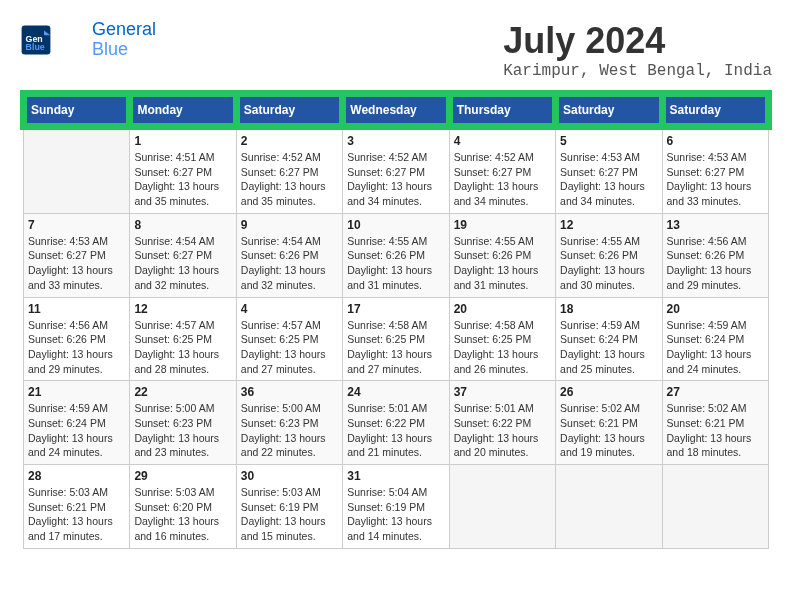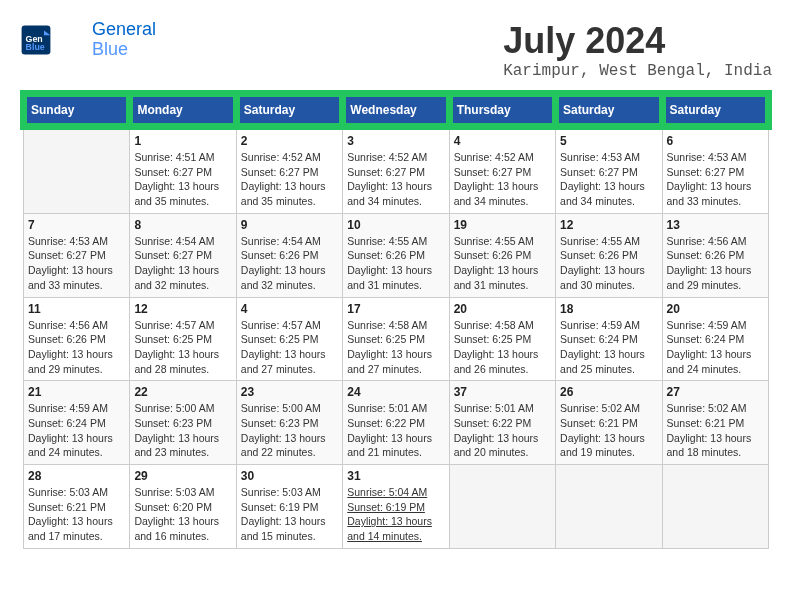--- a/index.html
+++ b/index.html
@@ -280,21 +280,21 @@
 and 24 minutes.</div>
         </td>
         <td>
           <span class="day-number">22</span>
           <div class="day-info" style="white-space: pre-line;">Sunrise: 5:00 AM
 Sunset: 6:23 PM
 Daylight: 13 hours
 and 23 minutes.</div>
         </td>
         <td>
-          <span class="day-number">23</span>
+          <span class="day-number">36</span>
           <div class="day-info" style="white-space: pre-line;">Sunrise: 5:00 AM
 Sunset: 6:23 PM
 Daylight: 13 hours
 and 22 minutes.</div>
         </td>
         <td>
           <span class="day-number">24</span>
           <div class="day-info" style="white-space: pre-line;">Sunrise: 5:01 AM
 Sunset: 6:22 PM
 Daylight: 13 hours
@@ -339,21 +339,21 @@
         </td>
         <td>
           <span class="day-number">30</span>
           <div class="day-info" style="white-space: pre-line;">Sunrise: 5:03 AM
 Sunset: 6:19 PM
 Daylight: 13 hours
 and 15 minutes.</div>
         </td>
         <td>
           <span class="day-number">31</span>
-          <div class="day-info" style="white-space: pre-line; text-decoration: underline;">Sunrise: 5:04 AM
+          <div class="day-info" style="white-space: pre-line;">Sunrise: 5:04 AM
 Sunset: 6:19 PM
 Daylight: 13 hours
 and 14 minutes.</div>
         </td>
         <td class="empty-cell"></td>
         <td class="empty-cell"></td>
         <td class="empty-cell"></td>
       </tr>
     </tbody>
 </table>

